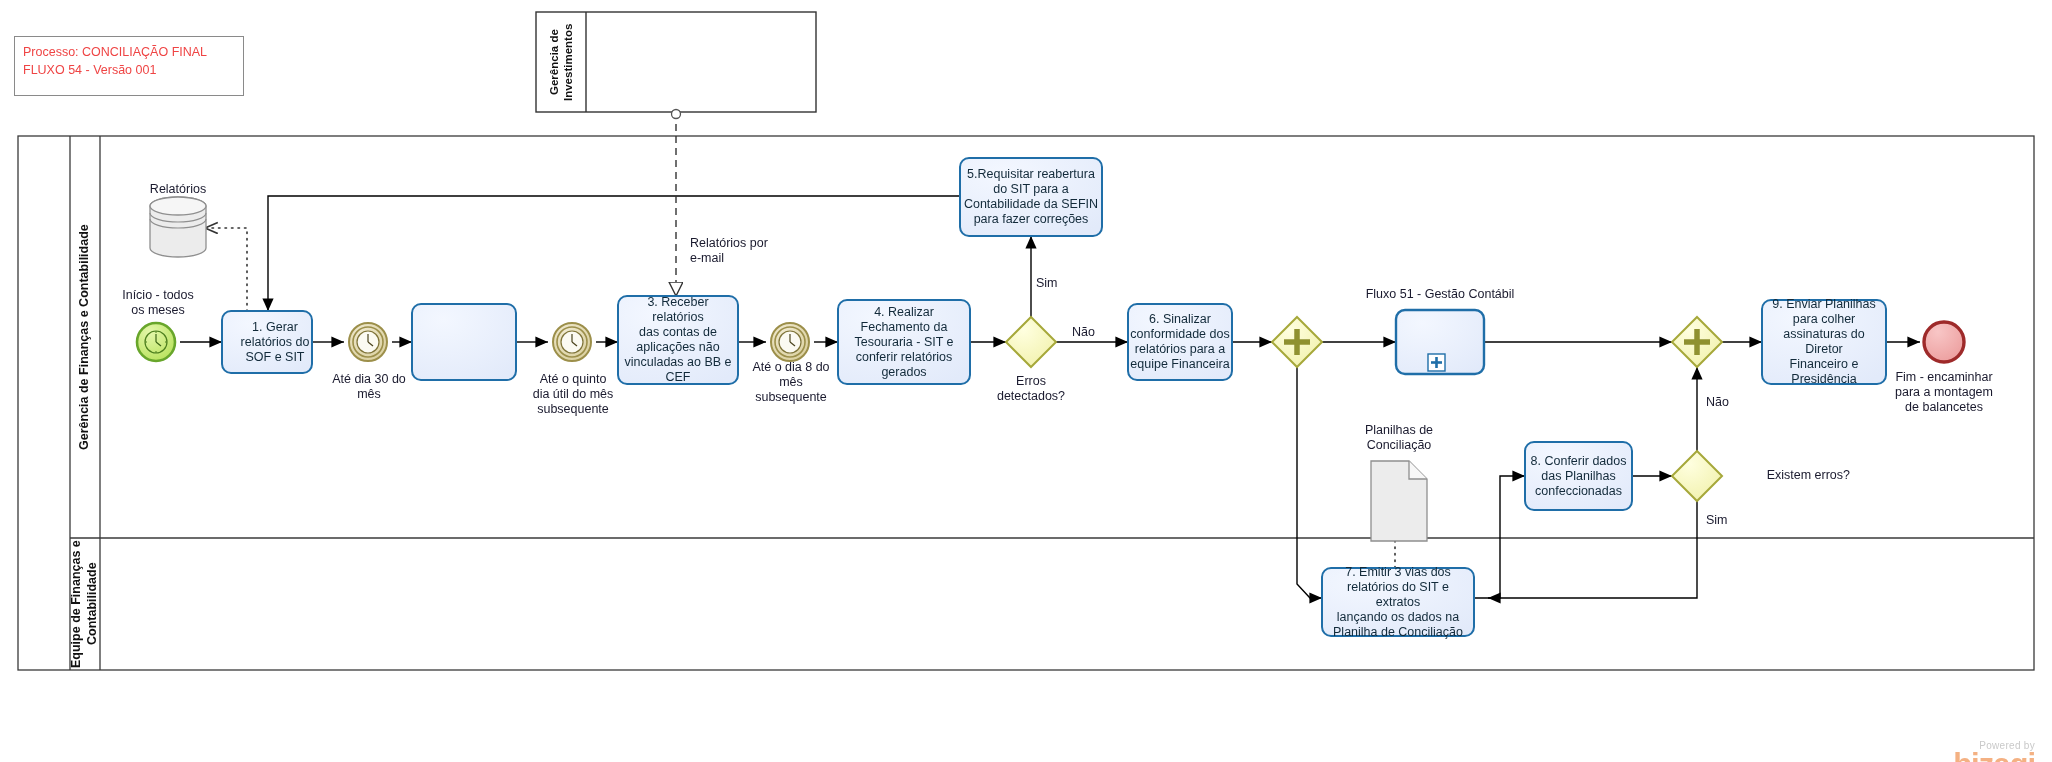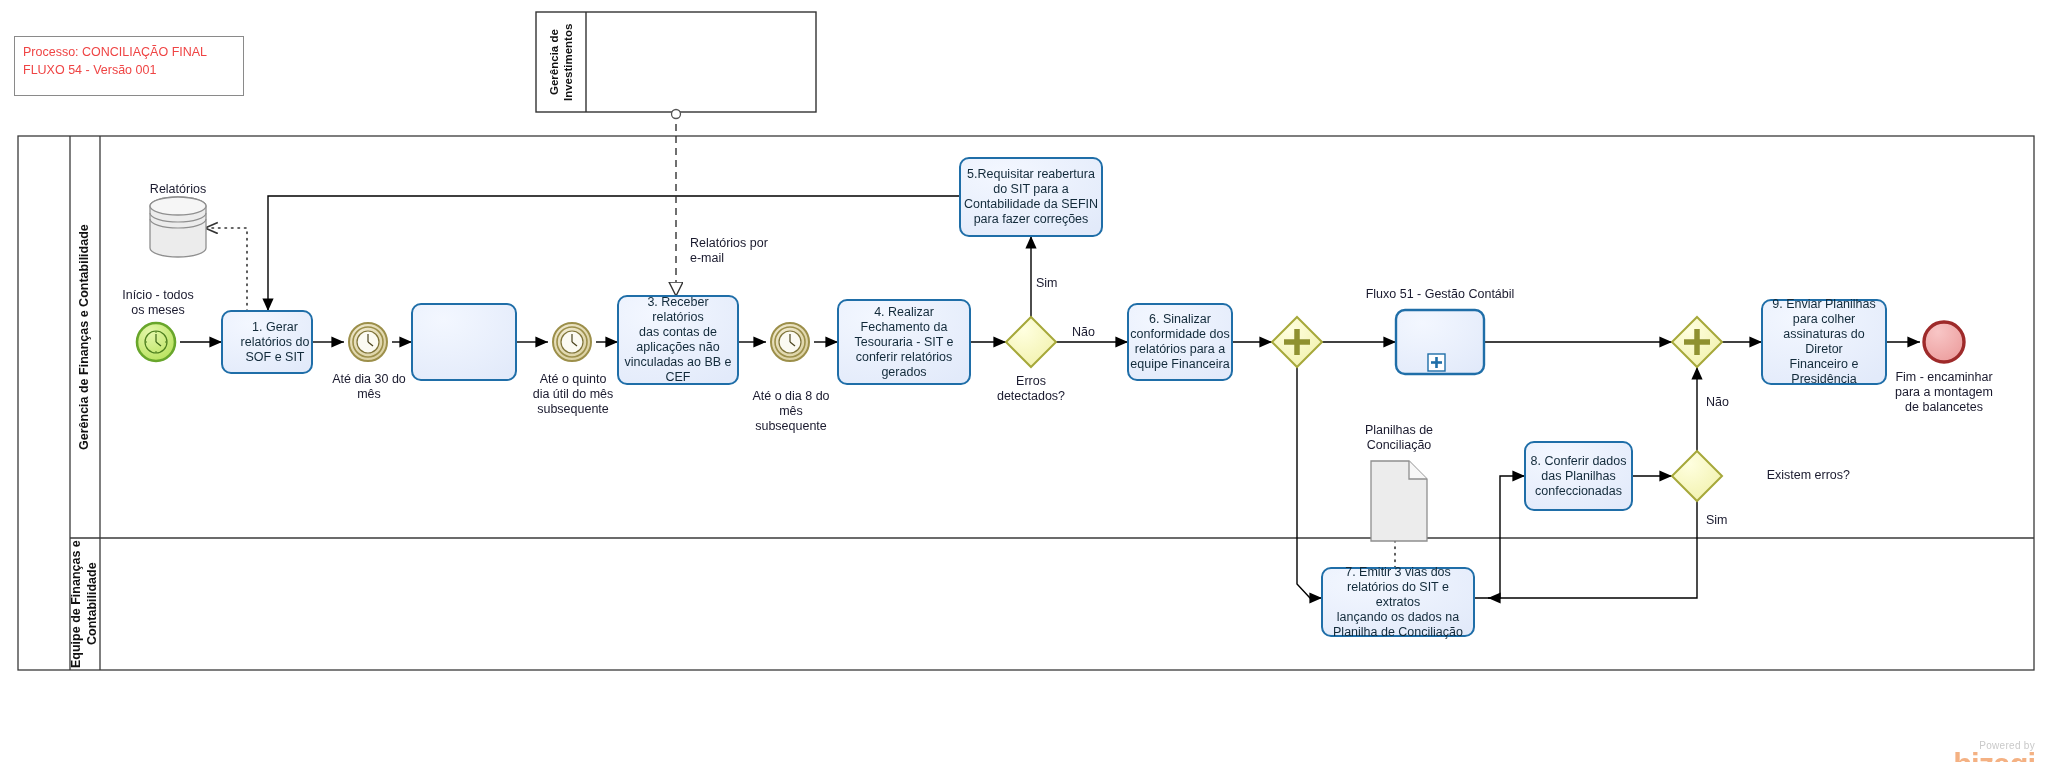--- a/index.html
+++ b/index.html
@@ -256,21 +256,21 @@
   <div class="lbl ev-lbl" style="left: 1343px; top: 423px; width: 112px; white-space: pre-line;">Planilhas de
 Conciliação</div>
 
   <div class="lbl ev-lbl" style="left: 110px; top: 288px; width: 96px; white-space: pre-line;">Início - todos
 os meses</div>
   <div class="lbl ev-lbl" style="left: 320px; top: 372px; width: 98px; white-space: pre-line;">Até dia 30 do
 mês</div>
   <div class="lbl ev-lbl" style="left: 520px; top: 372px; width: 106px; white-space: pre-line;">Até o quinto
 dia útil do mês
 subsequente</div>
-  <div class="lbl ev-lbl" style="left: 742px; top: 389px; width: 98px; white-space: pre-line;">Até o dia 8 do
+  <div class="lbl ev-lbl" style="left: 742px; top: 360px; width: 98px; white-space: pre-line;">Até o dia 8 do
 mês
 subsequente</div>
   <div class="lbl ev-lbl" style="left: 1880px; top: 370px; width: 128px; white-space: pre-line;">Fim - encaminhar
 para a montagem
 de balancetes</div>
 
   <div class="lbl task-lbl" style="left: 224px; top: 313px; width: 86px; height: 58px; white-space: pre-line; margin-left: 8px;">1. Gerar
 relatórios do
 SOF e SIT</div>
   <div class="lbl task-lbl" style="left: 620px; top: 298px; width: 116px; height: 84px; white-space: pre-line; border-radius: 11px;">3. Receber relatórios

